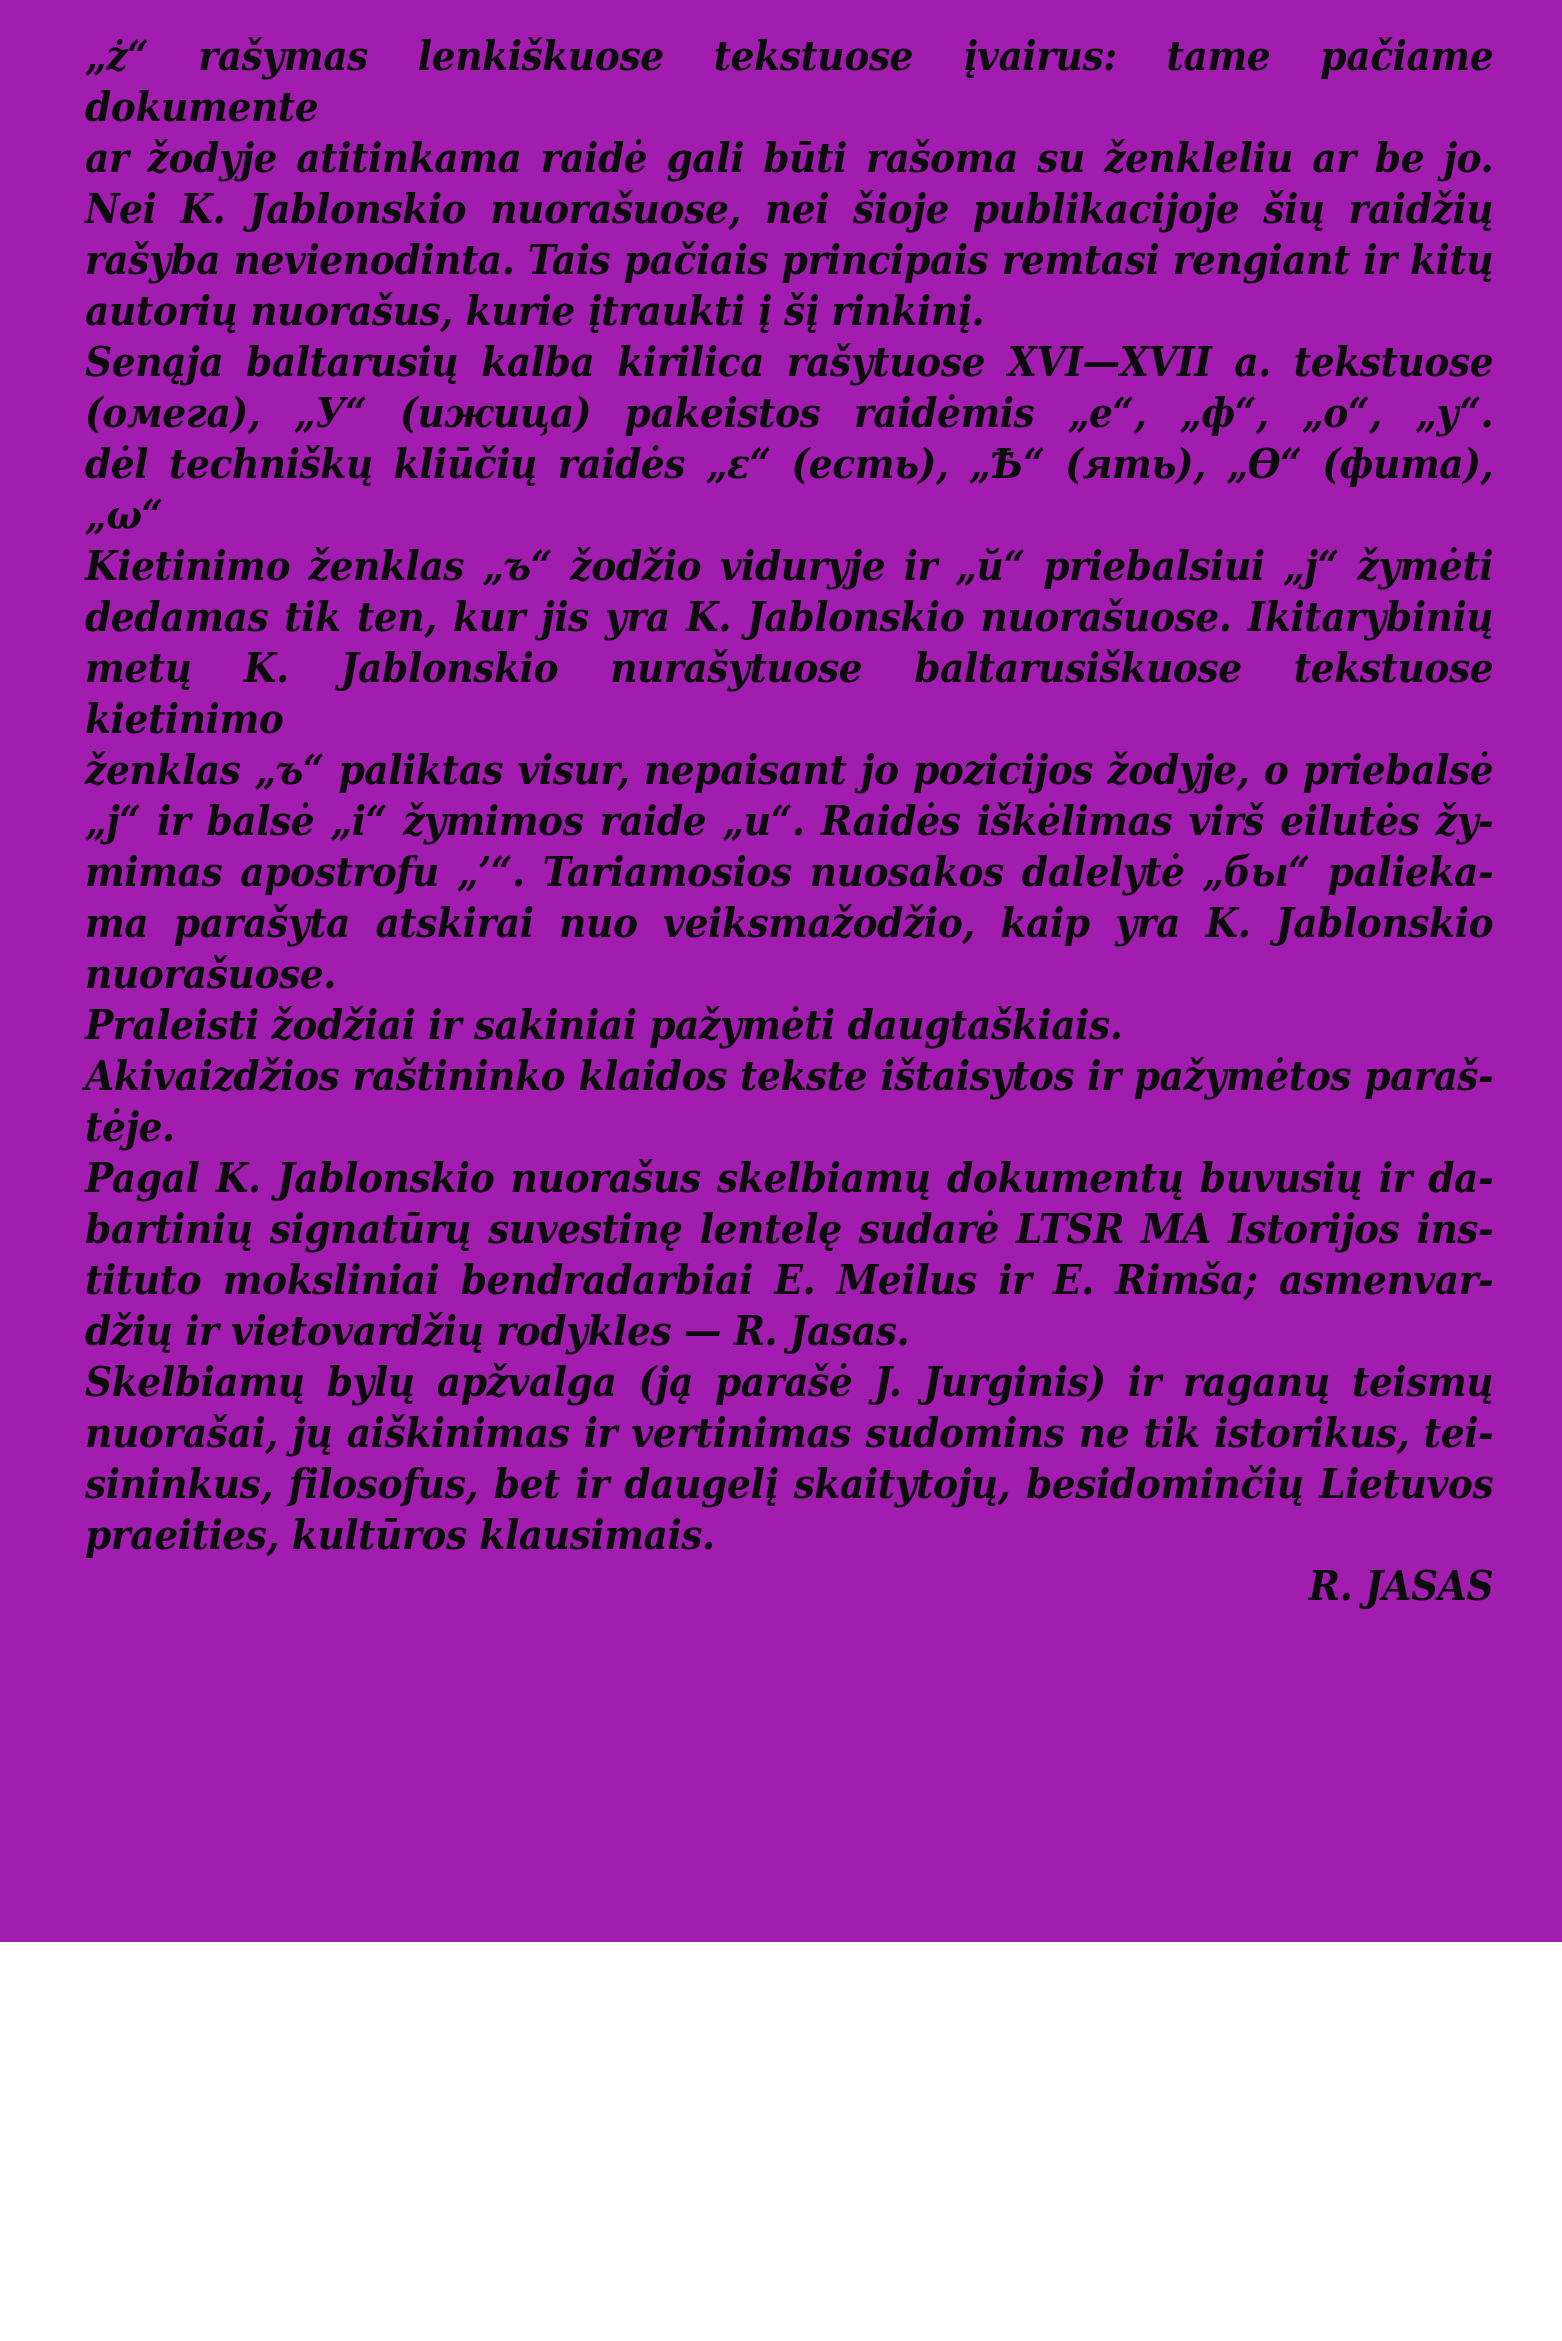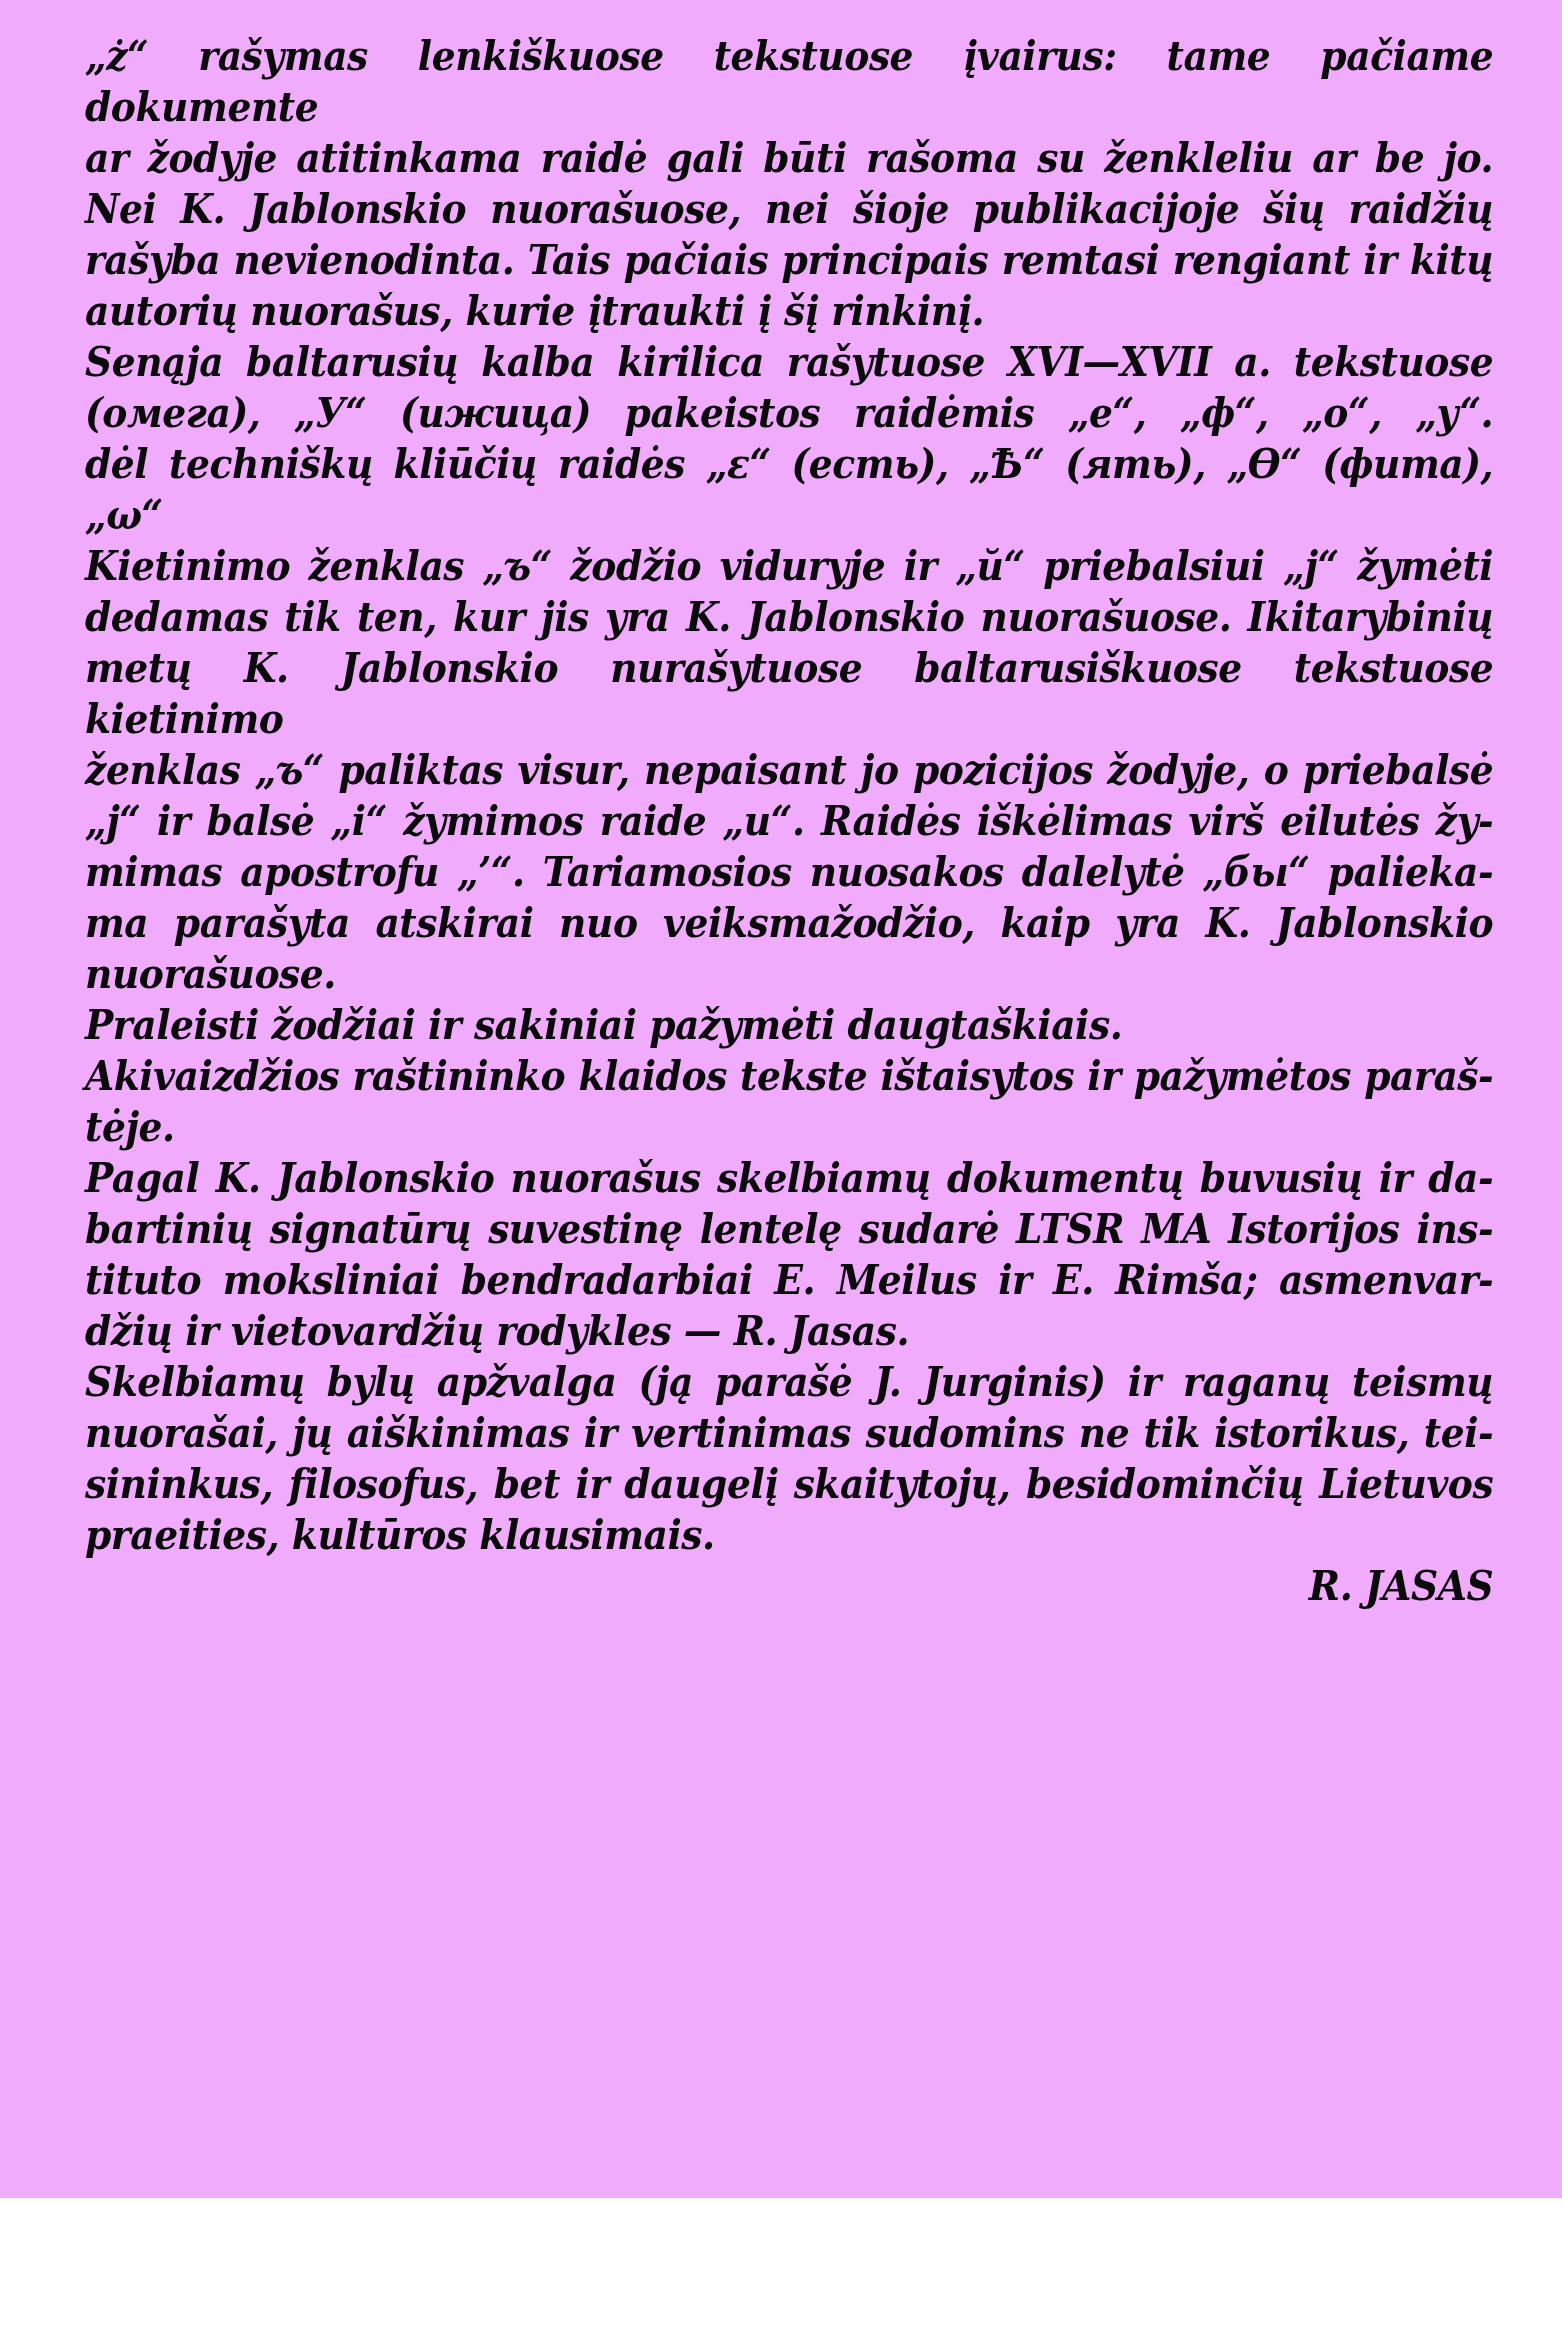--- a/index.html
+++ b/index.html
@@ -8,22 +8,22 @@
     padding: 0;
   }
   body {
     width: 1562px;
     height: 2342px;
     background: #ffffff;
   }
   .page {
     position: relative;
     width: 1562px;
-    height: 2198px;
-    background: #f0abfc;
+    height: 1942px;
+    background: #a21caf;
     overflow: hidden;
   }
   .text-block {
     position: absolute;
     left: 85px;
     top: 31px;
     width: 1534px;
     transform: scaleX(0.918);
     transform-origin: 0 0;
     font-family: "DejaVu Serif", serif;

